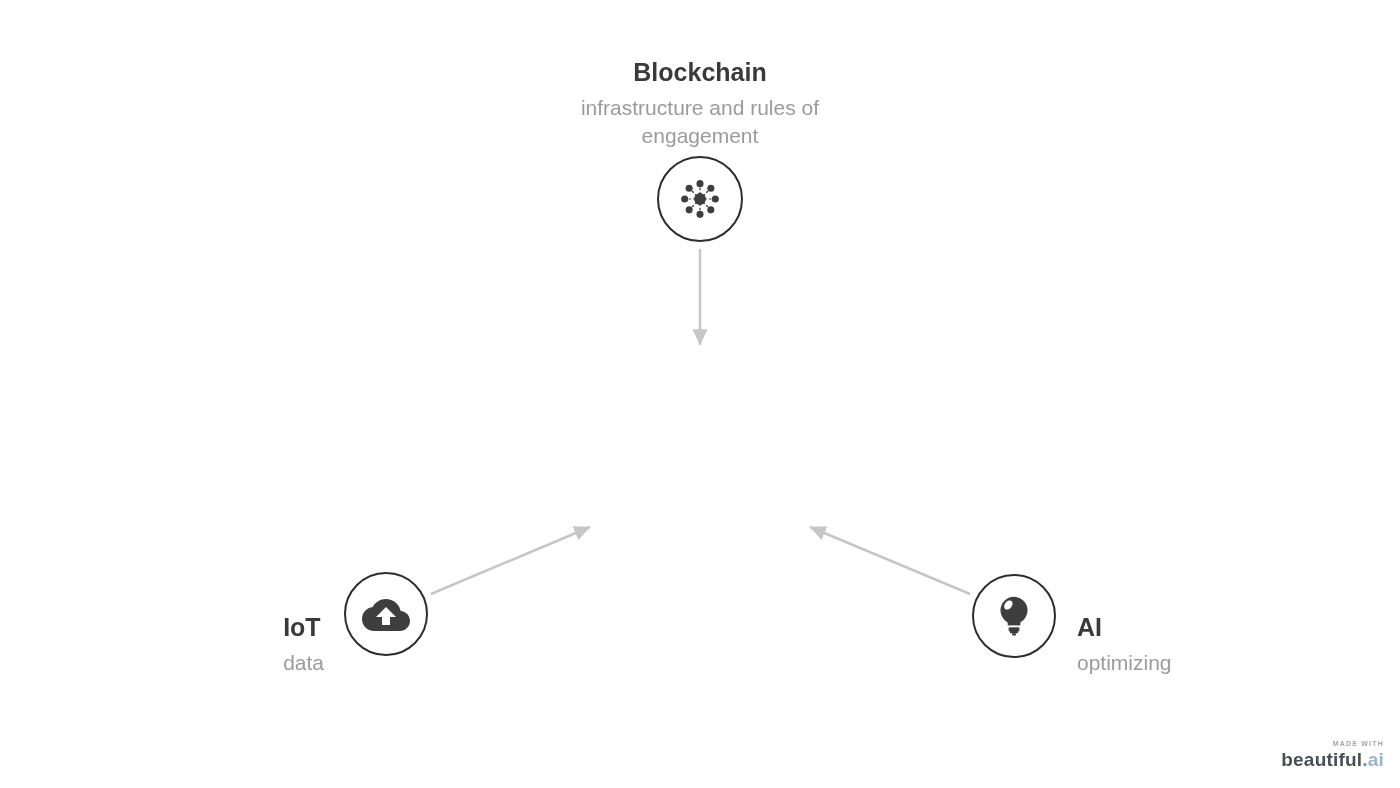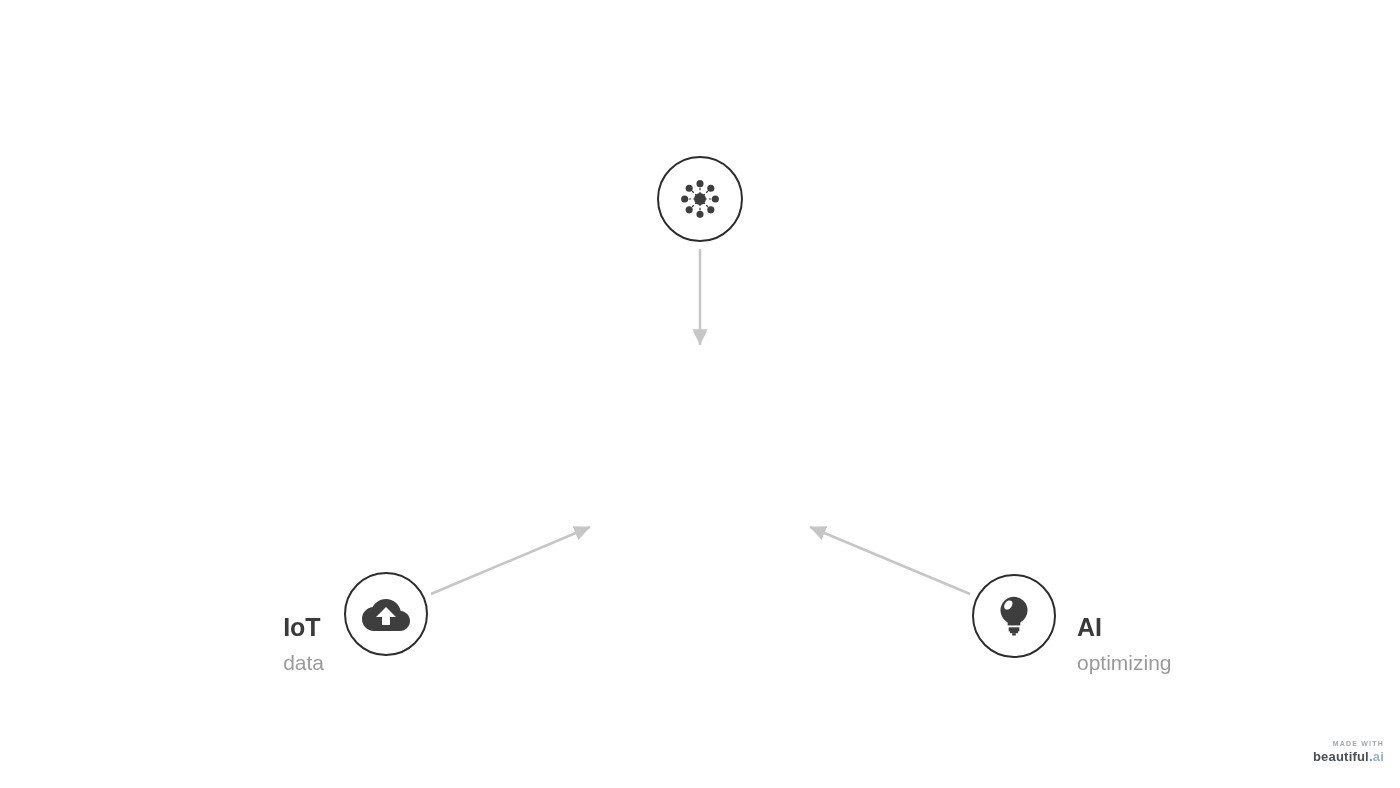--- a/index.html
+++ b/index.html
@@ -91,21 +91,21 @@
     line-height: 1;
   }
   .made-with {
     font-size: 7px;
     font-weight: 600;
     letter-spacing: 1.2px;
     color: #a3a7ab;
     margin-bottom: 3px;
   }
   .brand {
-    font-size: 13px;
+    font-size: 19px;
     font-weight: 700;
     letter-spacing: 0.2px;
   }
   .brand-name { color: #4a4f54; }
   .brand-dot  { color: #4a90e2; }
   .brand-tld  { color: #9db3c6; }
   .icon-svg { display: block; }
 </style>
 </head>
 <body>
@@ -116,20 +116,24 @@
     <defs>
       <marker id="arrowhead" markerWidth="8" markerHeight="7" refX="6.3" refY="3" orient="auto" markerUnits="strokeWidth">
         <path d="M0,0 L6.5,3 L0,6 Z" fill="#c6c6c6"></path>
       </marker>
     </defs>
     <line x1="700" y1="249" x2="700" y2="345" stroke="#c6c6c6" stroke-width="2.5" marker-end="url(#arrowhead)"></line>
     <line x1="431" y1="594" x2="590" y2="527" stroke="#c6c6c6" stroke-width="2.5" marker-end="url(#arrowhead)"></line>
     <line x1="970" y1="594" x2="810" y2="527" stroke="#c6c6c6" stroke-width="2.5" marker-end="url(#arrowhead)"></line>
   </svg>
 
+  <div class="label-group top-group">
+    <div class="node-title">Blockchain</div>
+    <div class="node-sub">infrastructure and rules of engagement</div>
+  </div>
   <div class="circle small blockchain">
     <svg class="icon-svg" width="46" height="46" viewBox="0 0 48 48">
       <g stroke="#3e3e3e" stroke-width="1.3" stroke-dasharray="2.6 2">
         <line x1="24" y1="24" x2="40" y2="24"></line>
         <line x1="24" y1="24" x2="35.3" y2="12.7"></line>
         <line x1="24" y1="24" x2="24" y2="8"></line>
         <line x1="24" y1="24" x2="12.7" y2="12.7"></line>
         <line x1="24" y1="24" x2="8" y2="24"></line>
         <line x1="24" y1="24" x2="12.7" y2="35.3"></line>
         <line x1="24" y1="24" x2="24" y2="40"></line>

